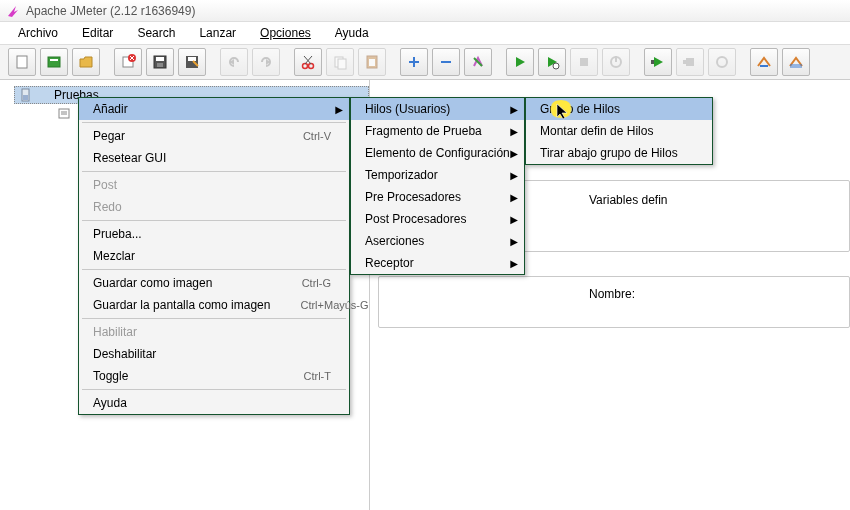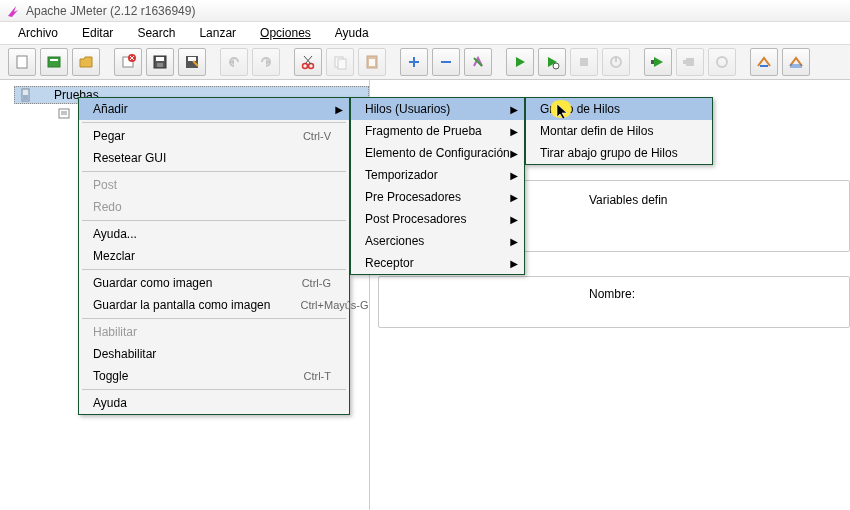--- a/index.html
+++ b/index.html
@@ -261,21 +261,21 @@
     </div>
   <div class="msep"></div>
   <div class="row disabled">
       <span class="lbl">Post</span>
     </div>
   <div class="row disabled">
       <span class="lbl">Redo</span>
     </div>
   <div class="msep"></div>
   <div class="row">
-      <span class="lbl">Ayuda...</span>
+      <span class="lbl">Prueba...</span>
     </div>
   <div class="row">
       <span class="lbl">Mezclar</span>
     </div>
   <div class="msep"></div>
   <div class="row">
       <span class="lbl">Guardar como imagen</span>
       <span class="shortcut">Ctrl-G</span>
     </div>
   <div class="row">

